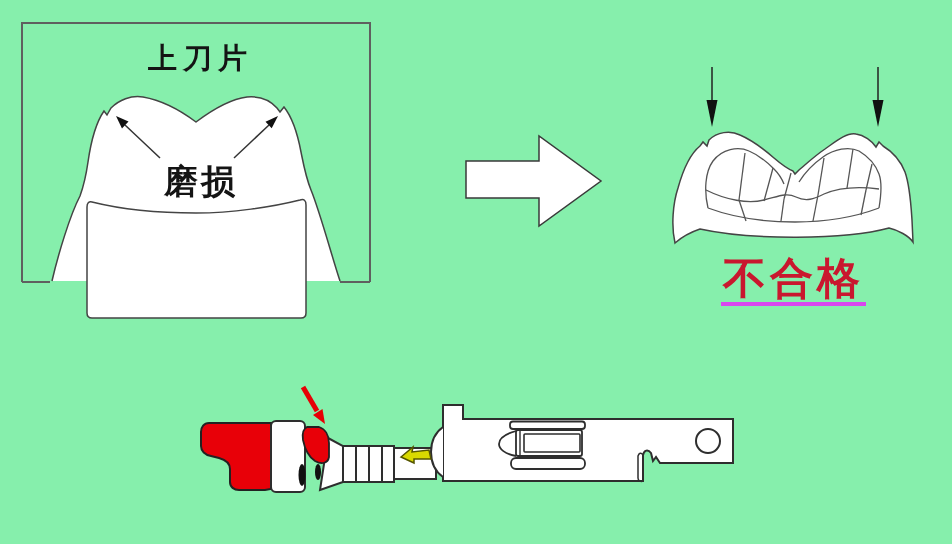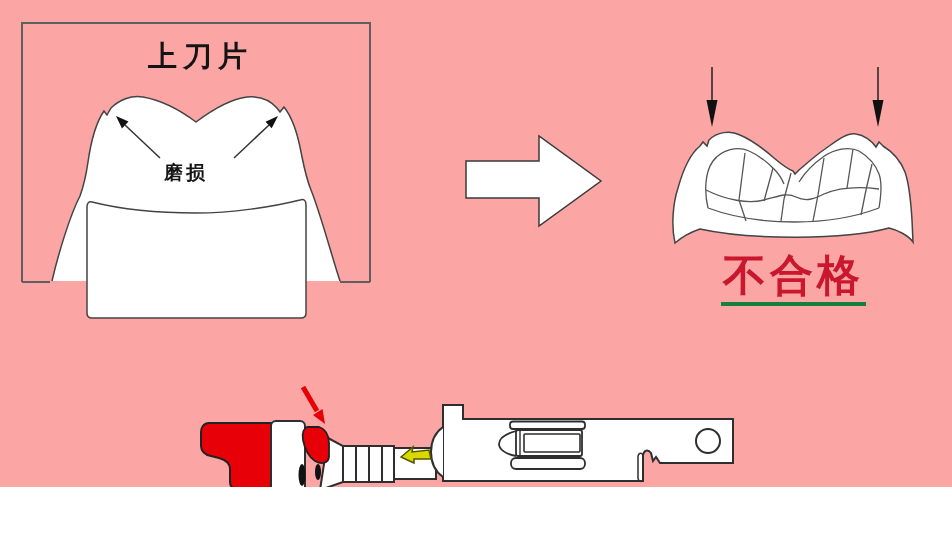--- a/index.html
+++ b/index.html
@@ -1,25 +1,25 @@
 <!DOCTYPE html>
 <html><head>
 <meta charset="utf-8">
 <style>
   html,body{margin:0;padding:0;background:#ffffff;}
-  .stage{position:relative;width:952px;height:487px;background:#fca5a5;overflow:hidden;
-         font-family:Liberation Mono, monospace;}
+  .stage{position:relative;width:952px;height:544px;background:#86efac;overflow:hidden;
+         font-family:Liberation Serif, serif;}
   svg{position:absolute;left:0;top:0;}
   .label{position:absolute;font-weight:700;color:#141414;line-height:1;white-space:nowrap;}
   .lbl-upper{left:148px;top:44px;font-size:29px;letter-spacing:6px;}
-  .lbl-wear{left:164px;top:165px;font-size:19px;letter-spacing:3px;}
+  .lbl-wear{left:164px;top:165px;font-size:34px;letter-spacing:3px;}
   .lbl-lower{left:148px;top:240px;font-size:29px;letter-spacing:6px;}
   .verdict{position:absolute;left:721px;top:257px;font-size:43px;font-weight:800;
            color:#c9172e;letter-spacing:4px;line-height:1;
-           border-bottom:4px solid #15803d;padding:0 2px 2px 2px;white-space:nowrap;}
+           border-bottom:4px solid #d946ef;padding:0 2px 2px 2px;white-space:nowrap;}
 </style>
 </head>
 <body>
 
 <div class="stage">
 
 <svg width="952" height="544" viewBox="0 0 952 544">
 
   <g>
     <path d="M22,282 V23 H370 V282 M22,282 H50 M340,282 H370" fill="none" stroke="#5f5f5f" stroke-width="2"></path>

